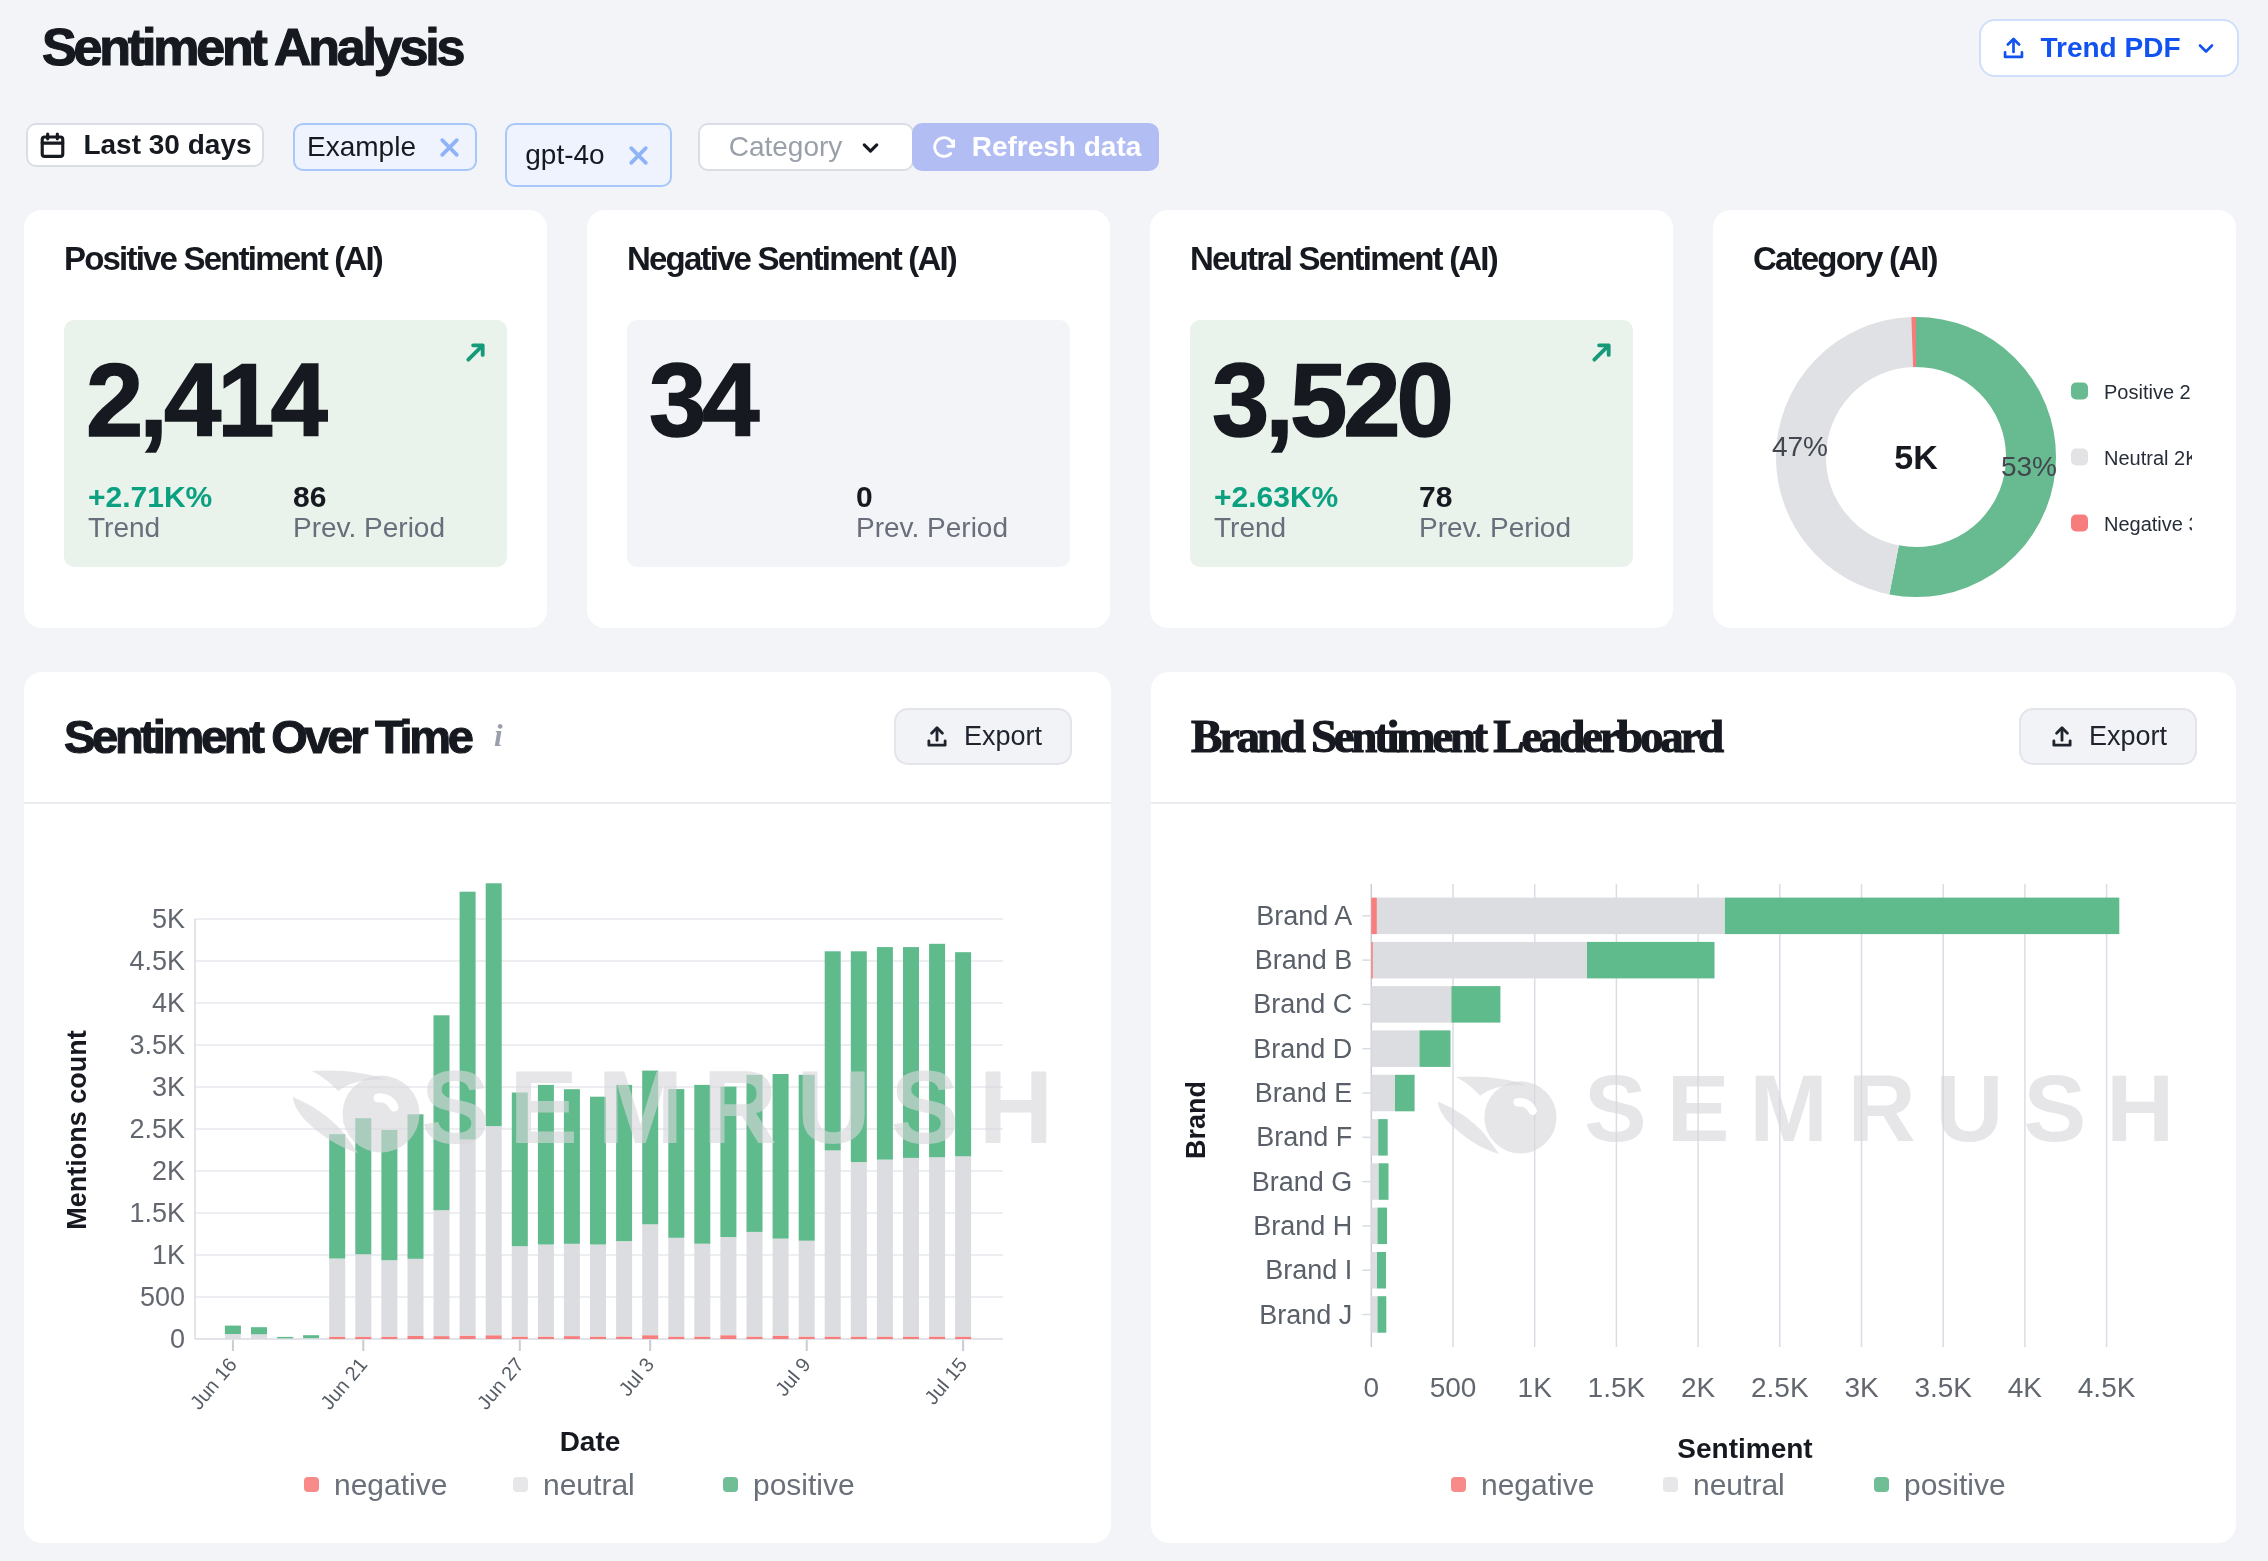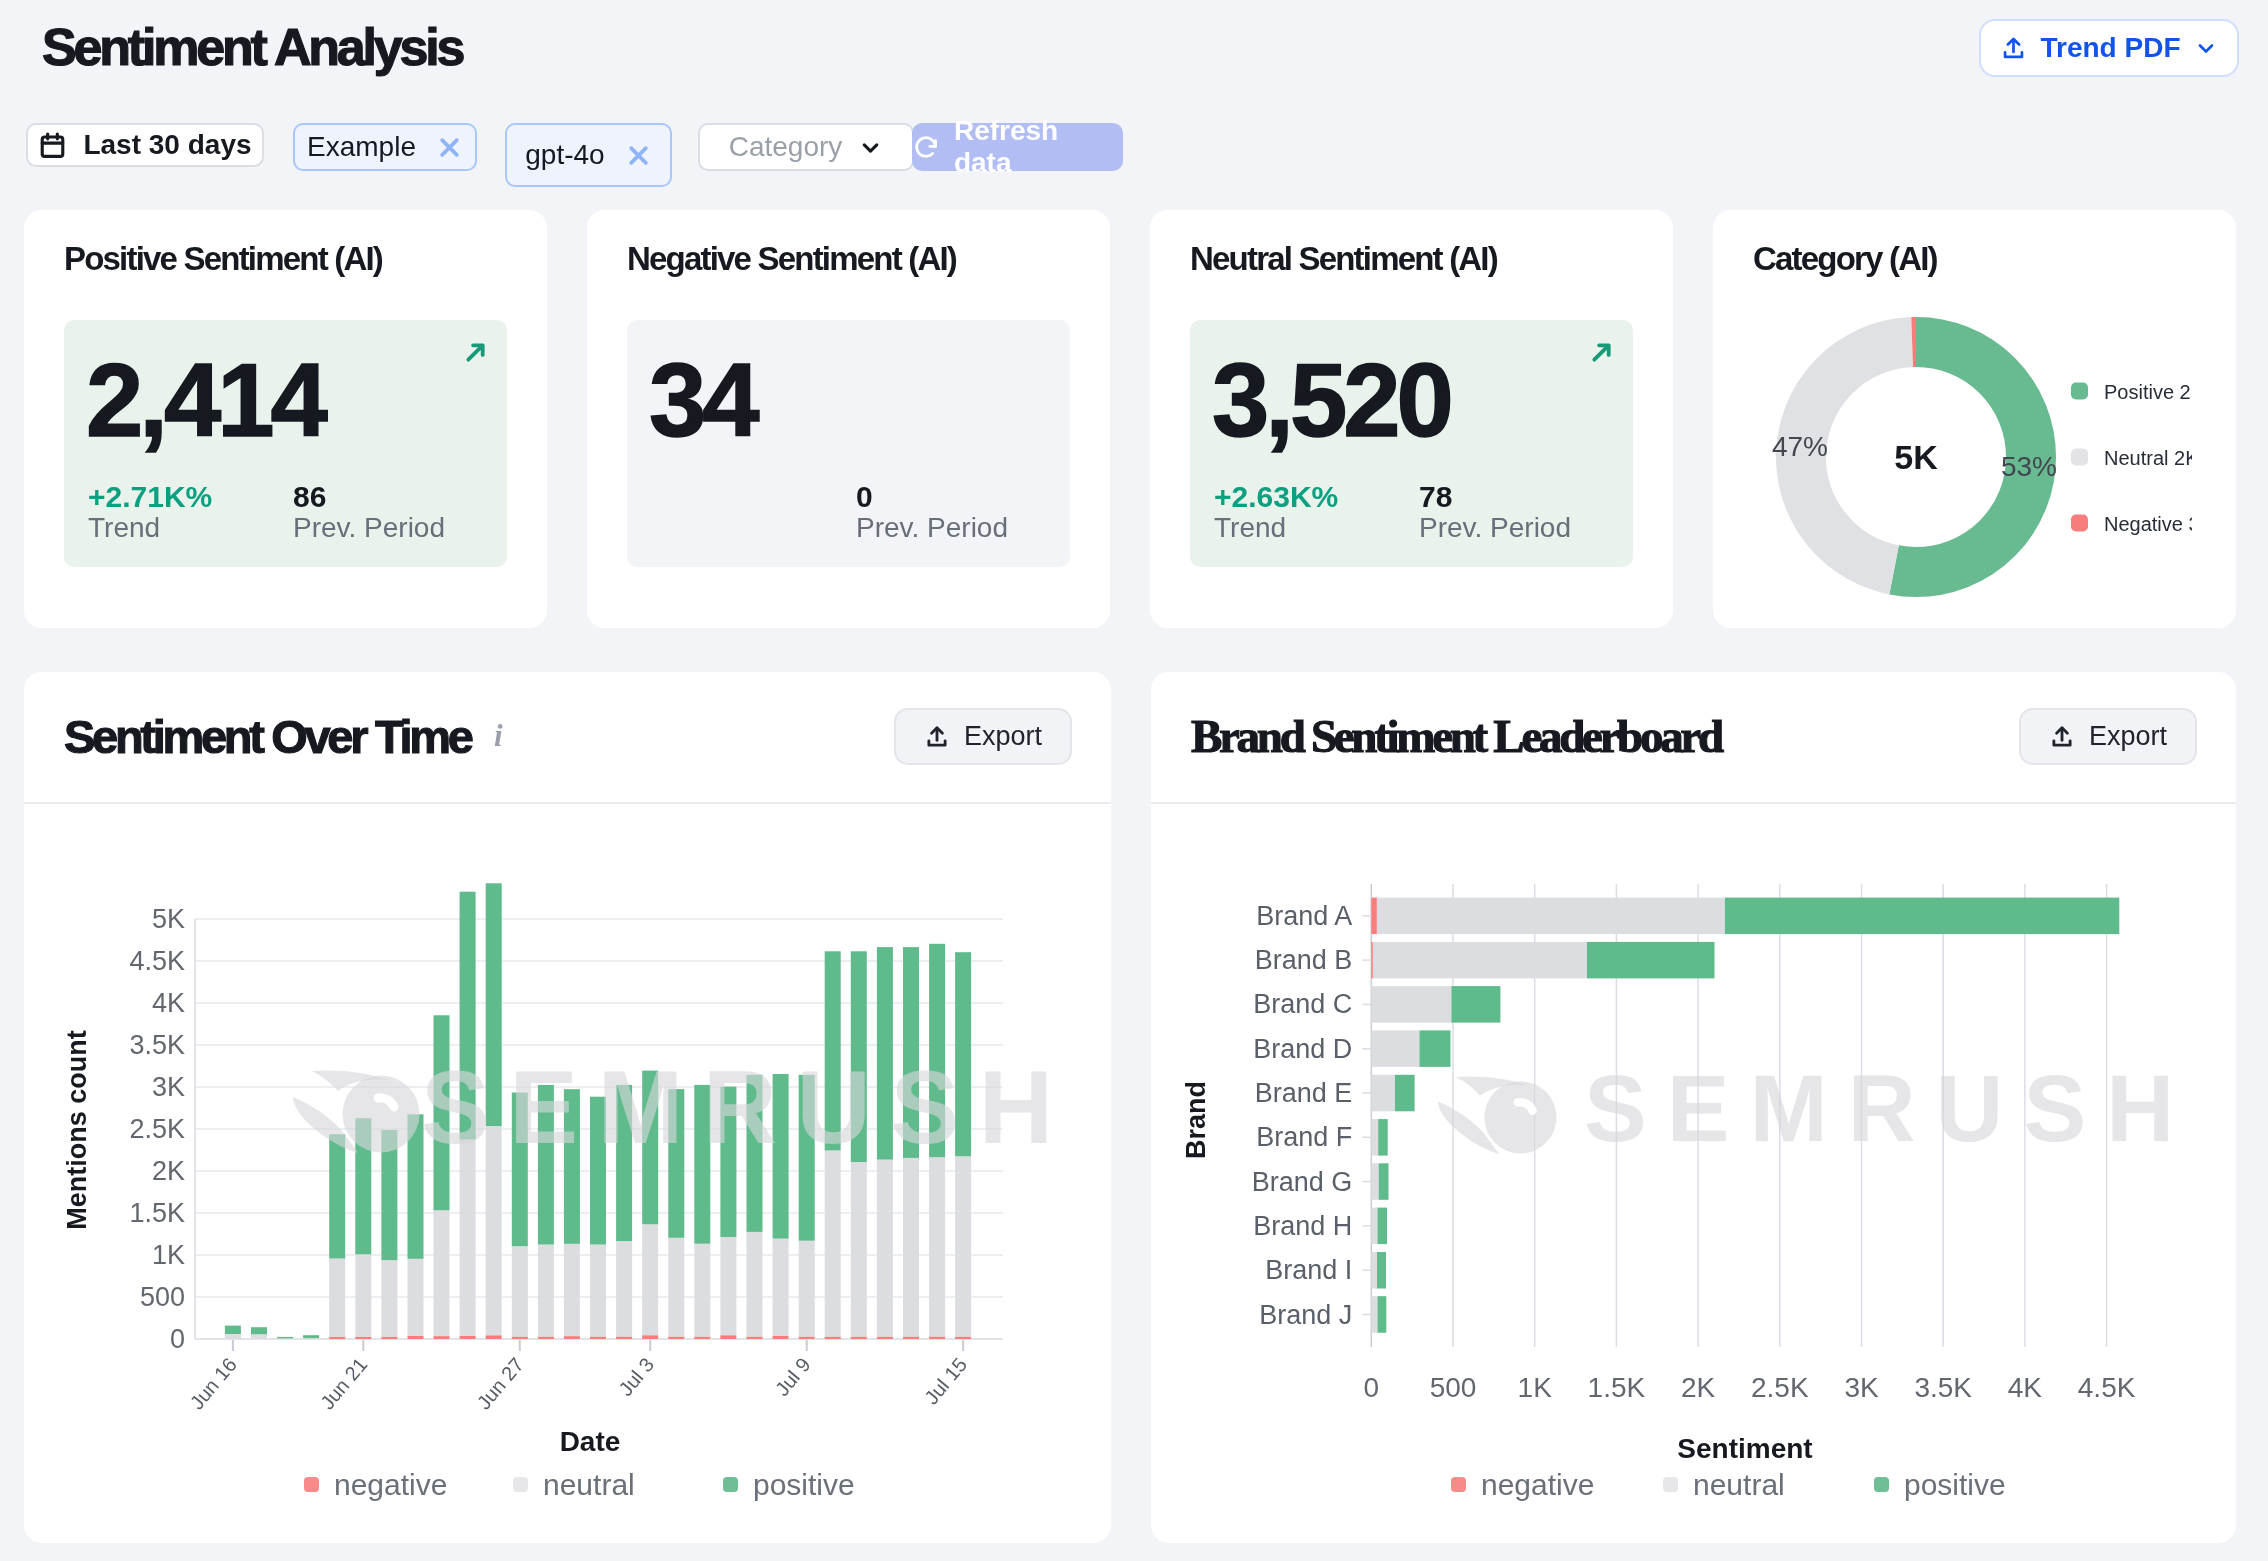--- a/index.html
+++ b/index.html
@@ -46,21 +46,21 @@
     <svg width="27" height="27" viewBox="0 0 24 24" fill="none" stroke="#8fb3f7" stroke-width="3.3" stroke-linecap="round">
       <path d="M5.5 5.5l13 13M18.5 5.5l-13 13"></path>
     </svg>
 </div>
 <div class="btn" style="left:698px;top:123px;width:216px;height:48px;background:#fff;border:2px solid #dadde3;gap:16px;">
   <span style="font-size:28px;color:#9aa0aa;">Category</span>
     <svg width="25" height="25" viewBox="0 0 24 24" fill="none" stroke="#16191f" stroke-width="3" stroke-linecap="round" stroke-linejoin="round">
       <path d="M6 9.5l6 6 6-6"></path>
     </svg>
 </div>
-<div class="btn" style="left:912px;top:123px;width:211px;height:48px;background:#b2bdf3;gap:14px;">
+<div class="btn" style="left:912px;top:123px;width:247px;height:48px;background:#b2bdf3;gap:14px;">
   <svg width="28" height="28" viewBox="0 0 24 24" fill="none" stroke="#ffffff" stroke-width="2.4" stroke-linecap="round" stroke-linejoin="round">
       <path d="M20 11.5a8 8 0 1 0-2.2 6"></path>
       <path d="M20.3 6.5v5h-5"></path>
     </svg>
     <span style="font-size:28px;font-weight:700;color:#fff;">Refresh data</span>
 </div>
 <div class="card" style="left:24px;top:210px;width:523px;height:418px;"></div>
 <div class="ct" style="left:64px;top:242px;">Positive Sentiment (AI)</div>
 <div class="abs" style="left:64px;top:320px;width:443px;height:247px;background:#e9f3ec;border-radius:10px;"></div>
 <div class="num" style="left:86px;top:349px;font-size:103px;line-height:103px;">2,414</div>

